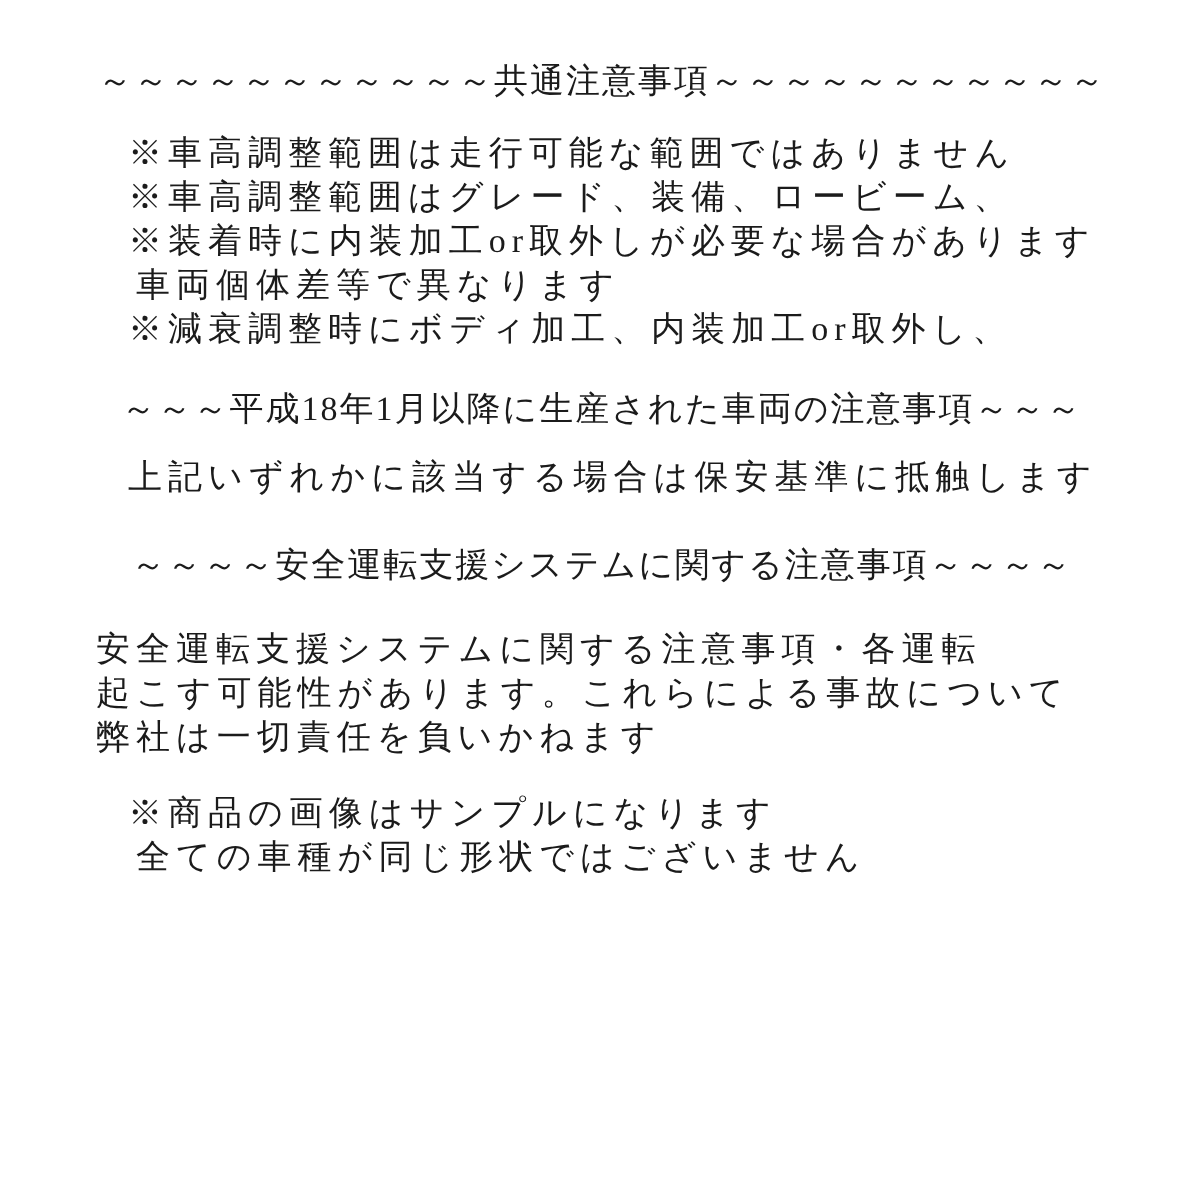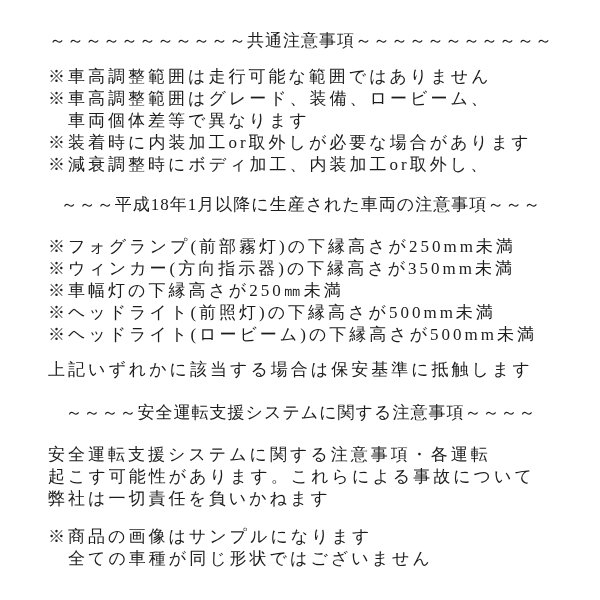--- a/index.html
+++ b/index.html
@@ -21,21 +21,21 @@
     padding: 30px 18px 0 20px;
   }
   .header {
     text-align: center;
     font-size: 17px;
     line-height: 22px;
     letter-spacing: 1px;
     white-space: nowrap;
   }
   .line {
-    margin-left: 28px;
+    margin-left: 44px;
     font-size: 17px;
     line-height: 22px;
     letter-spacing: 3px;
     white-space: nowrap;
   }
   .indent {
     margin-left: 48px;
   }
   .flush {
     margin-left: 28px;
@@ -52,34 +52,27 @@
 </head>
 <body>
 
 <div class="doc">
 
   <div class="header">～～～～～～～～～～～共通注意事項～～～～～～～～～～～</div>
 
   <div class="mt-a">
     <div class="line">※車高調整範囲は走行可能な範囲ではありません</div>
     <div class="line">※車高調整範囲はグレード、装備、ロービーム、</div>
+    <div class="line">※装着時に内装加工or取外しが必要な場合があります</div>
     <div class="line indent">車両個体差等で異なります</div>
-    <div class="line">※装着時に内装加工or取外しが必要な場合があります</div>
     <div class="line">※減衰調整時にボディ加工、内装加工or取外し、</div>
   </div>
 
   <div class="header mt-b">～～～平成18年1月以降に生産された車両の注意事項～～～</div>
 
-  <div class="mt-c">
-    <div class="line">※フォグランプ(前部霧灯)の下縁高さが250mm未満</div>
-    <div class="line">※ウィンカー(方向指示器)の下縁高さが350mm未満</div>
-    <div class="line">※車幅灯の下縁高さが250㎜未満</div>
-    <div class="line">※ヘッドライト(前照灯)の下縁高さが500mm未満</div>
-    <div class="line">※ヘッドライト(ロービーム)の下縁高さが500mm未満</div>
-  </div>
 
   <div class="line mt-d">上記いずれかに該当する場合は保安基準に抵触します</div>
 
   <div class="header mt-e">～～～～安全運転支援システムに関する注意事項～～～～</div>
 
   <div class="mt-f">
     <div class="line flush">安全運転支援システムに関する注意事項・各運転</div>
     <div class="line flush">起こす可能性があります。これらによる事故について</div>
     <div class="line flush">弊社は一切責任を負いかねます</div>
   </div>

